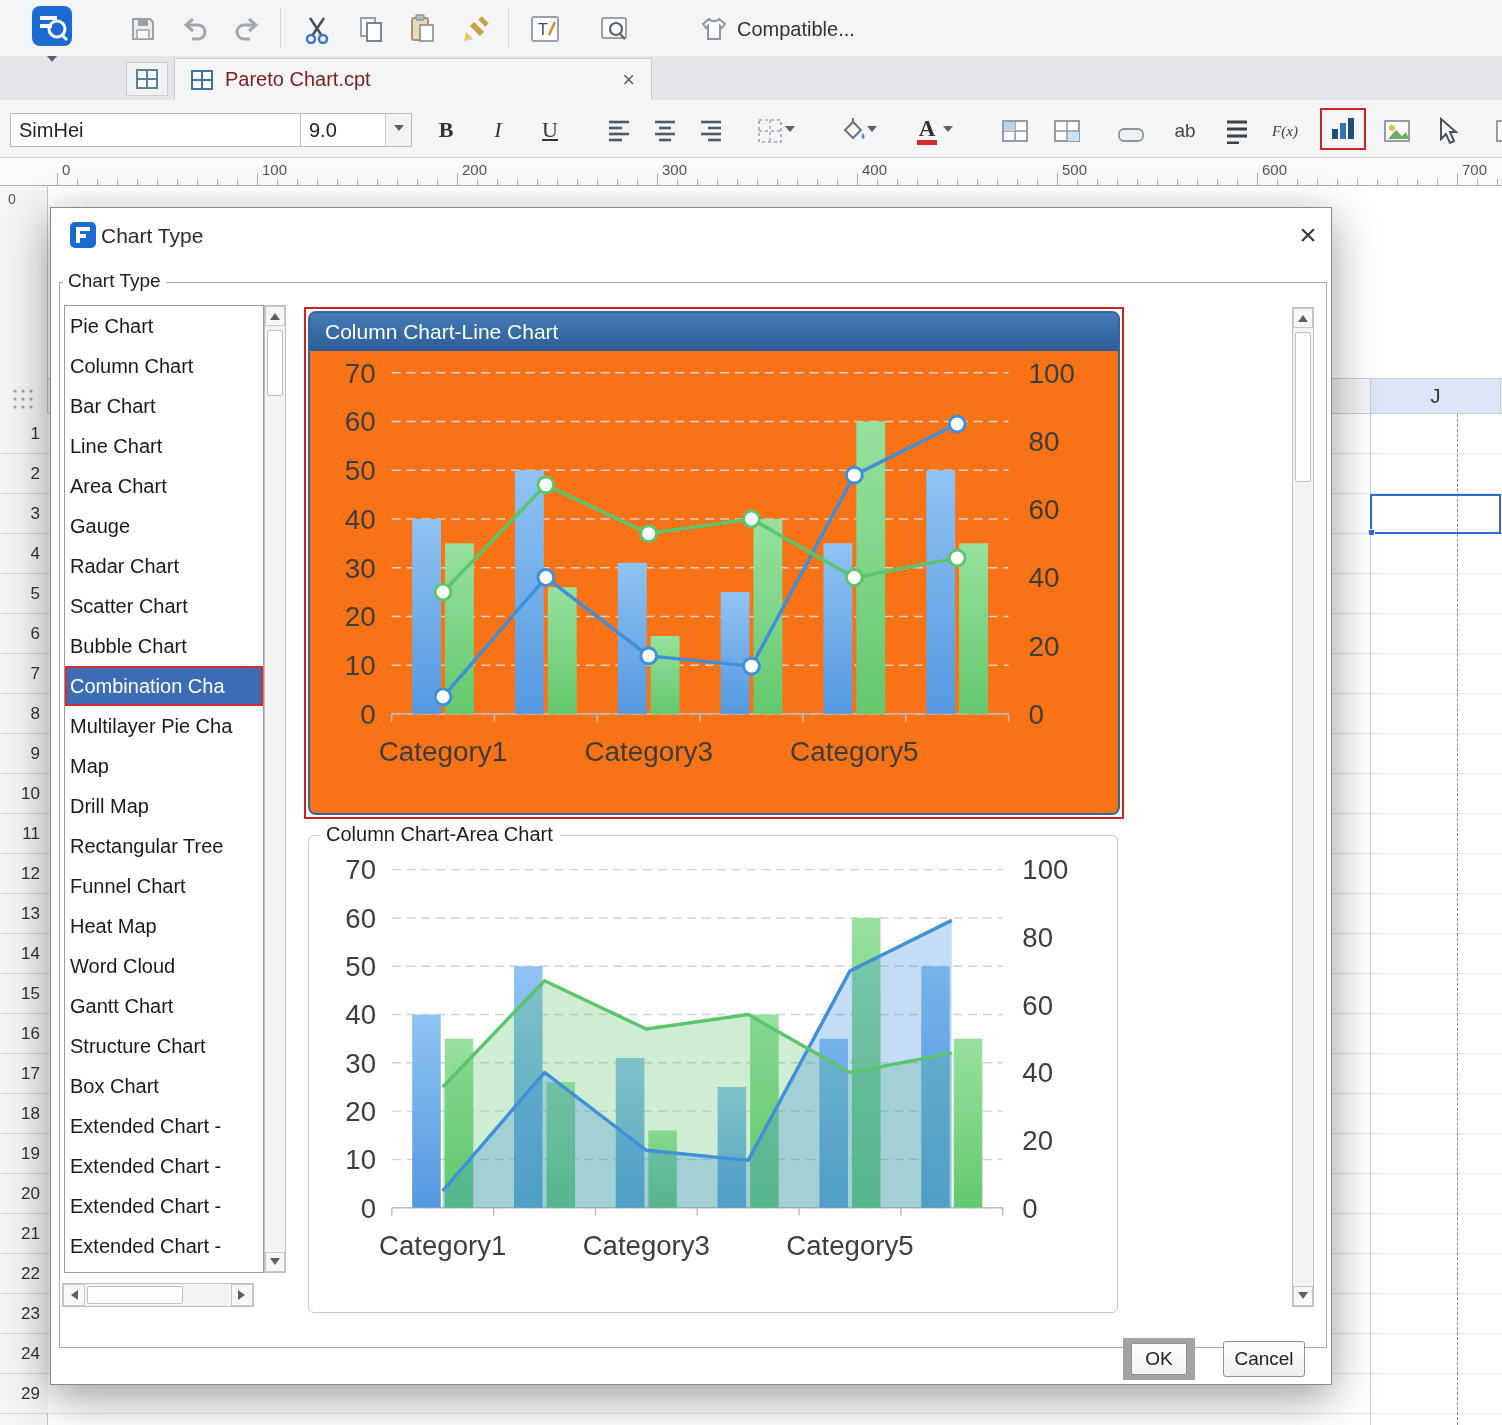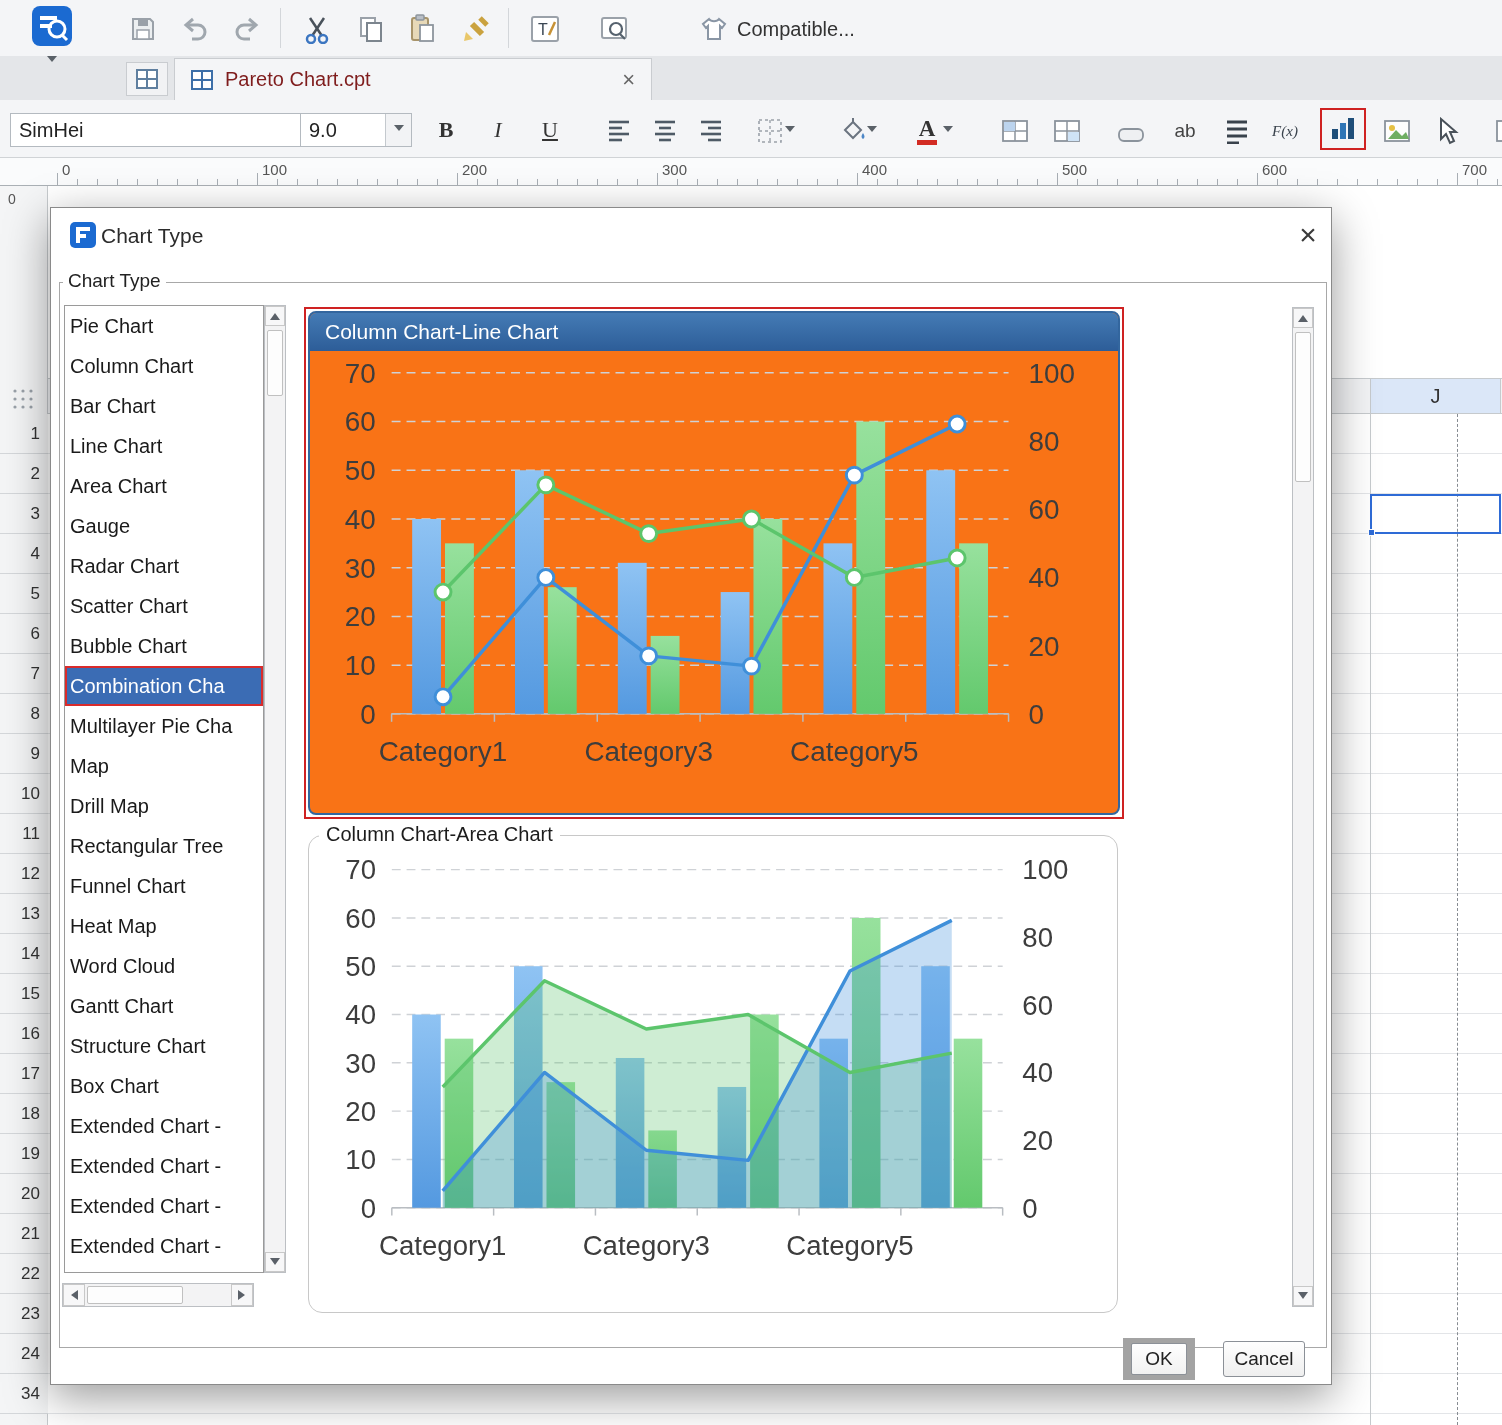--- a/index.html
+++ b/index.html
@@ -64,21 +64,21 @@
 .tri-l{width:0;height:0;border:5px solid transparent;border-right:7px solid #5a6068;margin-left:-4px}
 .tri-r{width:0;height:0;border:5px solid transparent;border-left:7px solid #5a6068;margin-right:-4px}
 .sb-thumb{position:absolute;background:#fdfdfd;border:1px solid #c0c0c0;border-radius:2px}
 #listvsb{left:204px;top:22px;width:22px;height:968px}
 #listhsb{left:2px;top:1000px;width:192px;height:24px;background:#f3f3f4;border:1px solid #bcbfc3}
 #prevvsb{left:1232px;top:24px;width:22px;height:1000px}
 
 #prev1red{left:244px;top:24px;width:820px;height:512px;border:2px solid #cf2222;background:#fff;padding:2px}
 #prev1{width:100%;height:100%;border:2px solid #33669e;border-radius:8px;overflow:hidden;background:#f97316}
 #prev1hdr{height:38px;background:linear-gradient(#447bb5,#2d5d98);color:#fff;font-size:21px;line-height:38px;padding-left:15px}
-#prev2{left:248px;top:552px;width:810px;height:478px;border:1px solid #c8c8c8;border-radius:14px;background:#fff}
+#prev2{left:248px;top:552px;width:810px;height:478px;border:1px solid #c8c8c8;border-radius:6px;background:#fff}
 #prev2legend{position:absolute;left:10px;top:-13px;background:#fff;padding:0 7px;font-size:20px;color:#1c1c1c}
 svg text{font-family:"Liberation Sans",sans-serif}
 
 #okwrap{left:1072px;top:1130px;width:72px;height:42px;border:8px solid #a3a3a3;display:flex;align-items:center;justify-content:center;background:#fff}
 #okbtn{width:62px;height:32px;background:linear-gradient(#fefefe,#f1f1f1);border:1px solid #8b9097;border-radius:2px;font-size:19px;display:flex;align-items:center;justify-content:center}
 #cancelbtn{left:1172px;top:1133px;width:82px;height:36px;background:linear-gradient(#fefefe,#efefef);border:1px solid #8b9097;border-radius:3px;font-size:19px;display:flex;align-items:center;justify-content:center}
 </style>
 </head>
 <body>
 
@@ -368,21 +368,21 @@
       <div class="rn">15</div>
       <div class="rn">16</div>
       <div class="rn">17</div>
       <div class="rn">18</div>
       <div class="rn">19</div>
       <div class="rn">20</div>
       <div class="rn">21</div>
       <div class="rn">22</div>
       <div class="rn">23</div>
       <div class="rn">24</div>
-      <div class="rn">34</div>
+      <div class="rn">29</div>
     </div>
   <div id="selcell" class="abs">
     <span id="selhandle"></span>
   </div>
 </div>
 
 <div id="dialog" class="abs">
   <div id="dlgtitle" class="abs">
     <span class="abs" style="left:18px;top:13px">
       <svg width="28" height="28" viewBox="0 0 28 28">

